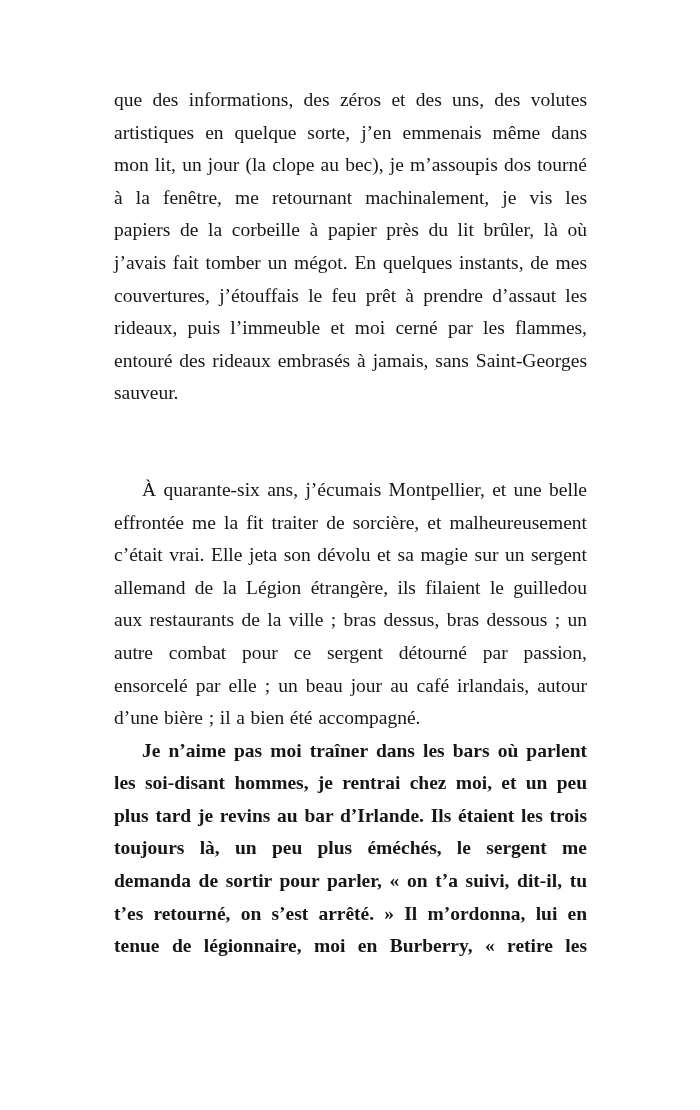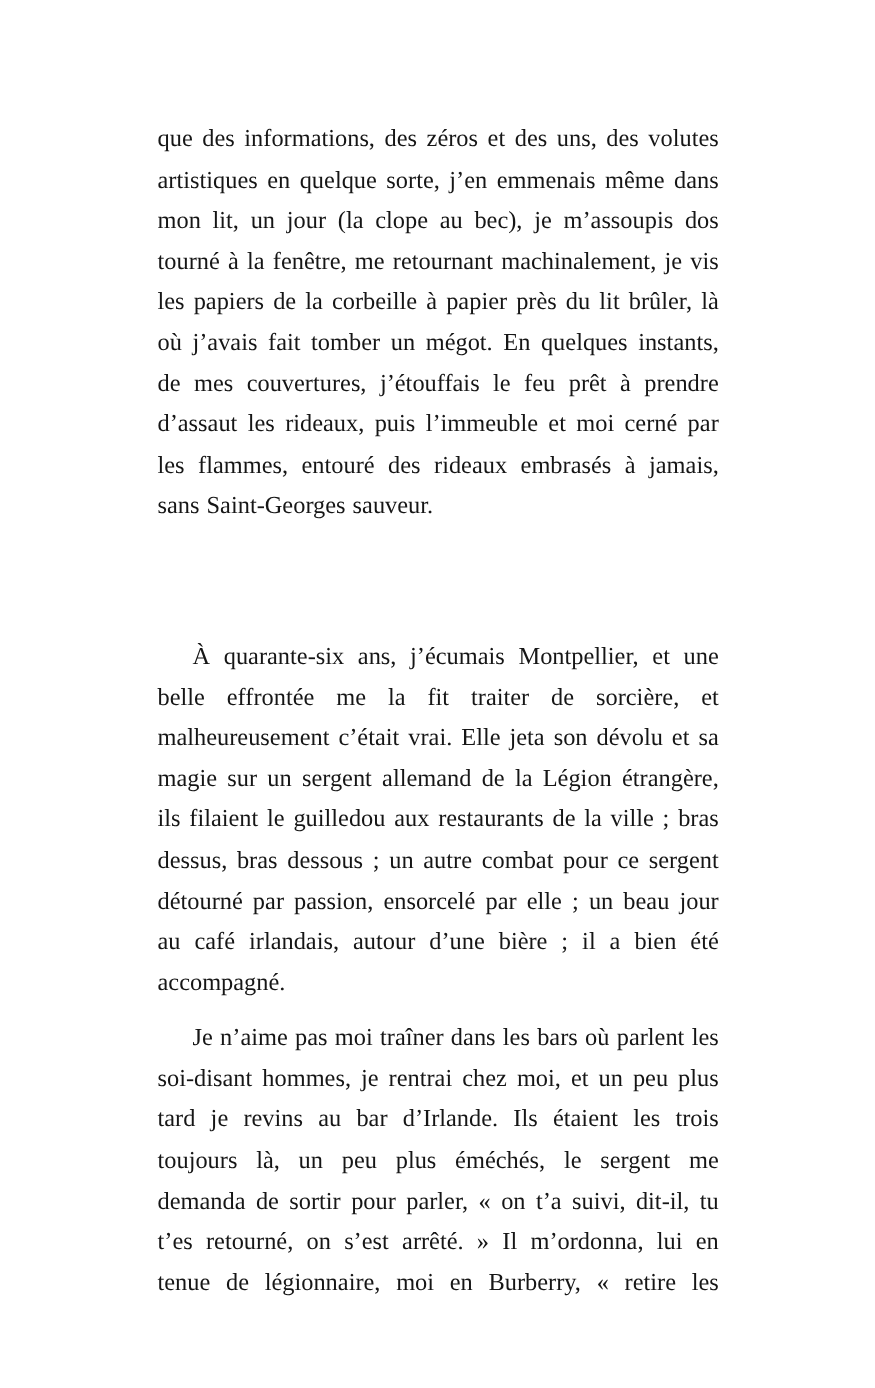--- a/index.html
+++ b/index.html
@@ -14,33 +14,34 @@
     box-sizing: border-box;
     background: #ffffff;
     padding: 84px 113px 0 114px;
     overflow: hidden;
     font-family: "Liberation Serif", "DejaVu Serif", serif;
     font-size: 19.5px;
     line-height: 32.6px;
     color: #161616;
   }
   .para {
-    margin: 12px;
+    margin: 0;
     text-align: justify;
     word-spacing: 0.04em;
   }
   .para.indent {
     text-indent: 28px;
   }
   .section-gap {
     height: 64px;
   }
   
   .para.continues {
     text-align-last: justify;
+    font-weight: bold;
   }
 </style>
 </head>
 <body>
 
 <div class="page">
   <p class="para">que des informations, des zéros et des uns, des volutes artistiques en quelque sorte, j’en emmenais même dans mon lit, un jour (la clope au bec), je m’assoupis dos tourné à la fenêtre, me retournant machinalement, je vis les papiers de la corbeille à papier près du lit brûler, là où j’avais fait tomber un mégot. En quelques instants, de mes couvertures, j’étouffais le feu prêt à prendre d’assaut les rideaux, puis l’immeuble et moi cerné par les flammes, entouré des rideaux embrasés à jamais, sans Saint-Georges sauveur.</p>
 
   <div class="section-gap"></div>
 

